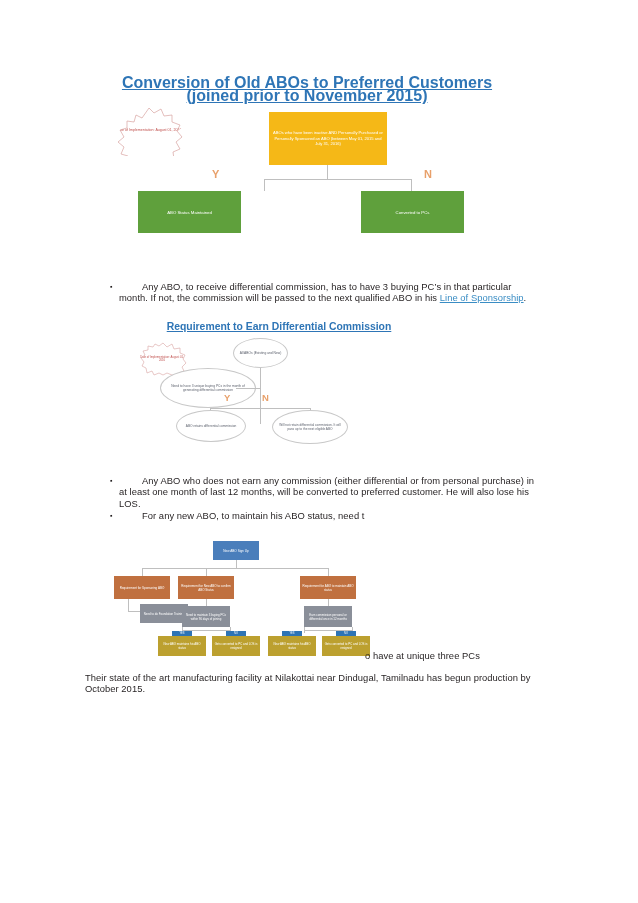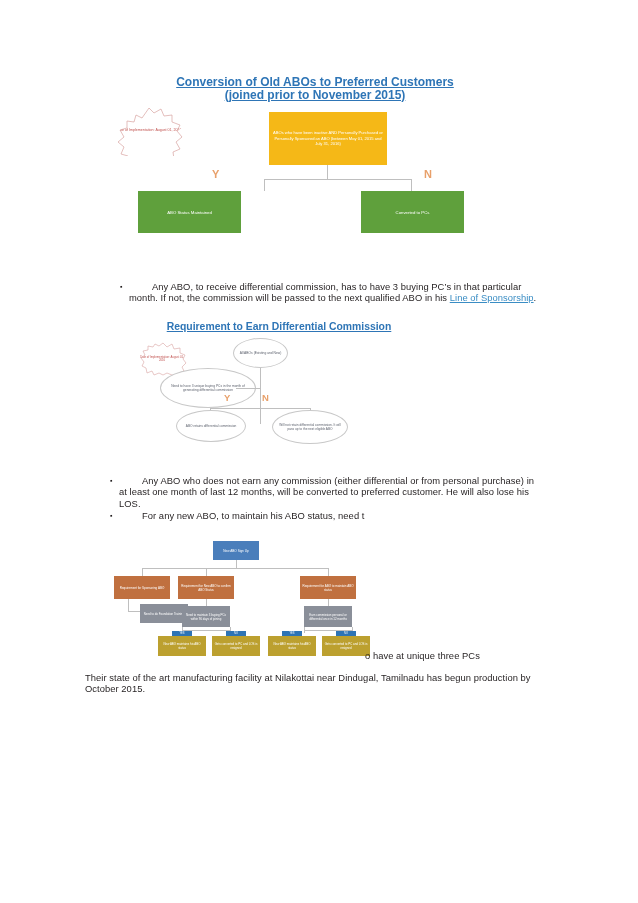--- a/index.html
+++ b/index.html
@@ -97,21 +97,21 @@
     -webkit-font-smoothing:antialiased;
   }
 </style>
 </head>
 <body>
 
 <div class="page">
 
   <div class="diagram" style="position:absolute;left:106px;top:76px;width:420px;height:165px;">
 
-    <div class="dg-title" style="position:absolute;left:20px;top:0px;width:378px;font-size:12px;">
+    <div class="dg-title" style="position:absolute;left:12px;top:0px;width:378px;font-size:16px;">
       <div>Conversion of Old ABOs to Preferred Customers</div>
       <div>(joined prior to November 2015)</div>
     </div>
 
     <div class="burst blurry" style="left:10px;top:31px;width:66px;height:47px;
                 clip-path:polygon(50% 0%,58% 8%,68% 3%,73% 13%,85% 11%,86% 22%,97% 25%,93% 35%,100% 44%,92% 52%,97% 62%,87% 67%,88% 78%,77% 77%,73% 88%,63% 83%,55% 92%,47% 84%,37% 90%,31% 80%,20% 82%,19% 71%,9% 68%,14% 58%,6% 50%,14% 42%,8% 32%,18% 27%,17% 16%,28% 17%,32% 6%,42% 11%);
                 border:none;background:#fff;">
       <div class="burst-txt" style="font-size:3.6px;color:#c0504d;">Date of Implementation: August 01, 2016</div>
     </div>
     <svg width="70" height="50" style="position:absolute;left:8px;top:30px;pointer-events:none;">
@@ -131,21 +131,21 @@
     <div class="yn" style="left:318px;top:92px;font-size:11px;">N</div>
 
     <div class="node blurry" style="left:32px;top:115px;width:103px;height:42px;background:#5fa03c;">
       <span style="font-size:4.3px;">ABO Status Maintained</span>
     </div>
     <div class="node blurry" style="left:150px;top:115px;width:103px;height:42px;background:#5fa03c;transform:translateX(105px);">
       <span style="font-size:4.3px;">Converted to PCs</span>
     </div>
   </div>
 
-  <div class="para" style="position:absolute;left:120px;top:281px;width:425px;">
+  <div class="para" style="position:absolute;left:110px;top:281px;width:425px;">
     <div class="bullet-row">
       <div class="bullet-mark">▪</div>
       <div class="bullet-body">
         <span class="indent"></span><span>Any ABO, to receive differential commission, has to have 3 buying PC’s in that particular month. If not, the commission will be passed to the next qualified ABO in his </span><a class="lnk" href="#">Line of Sponsorship</a><span>.</span>
       </div>
     </div>
   </div>
 
   <div class="diagram" style="position:absolute;left:140px;top:320px;width:360px;height:140px;">
 

